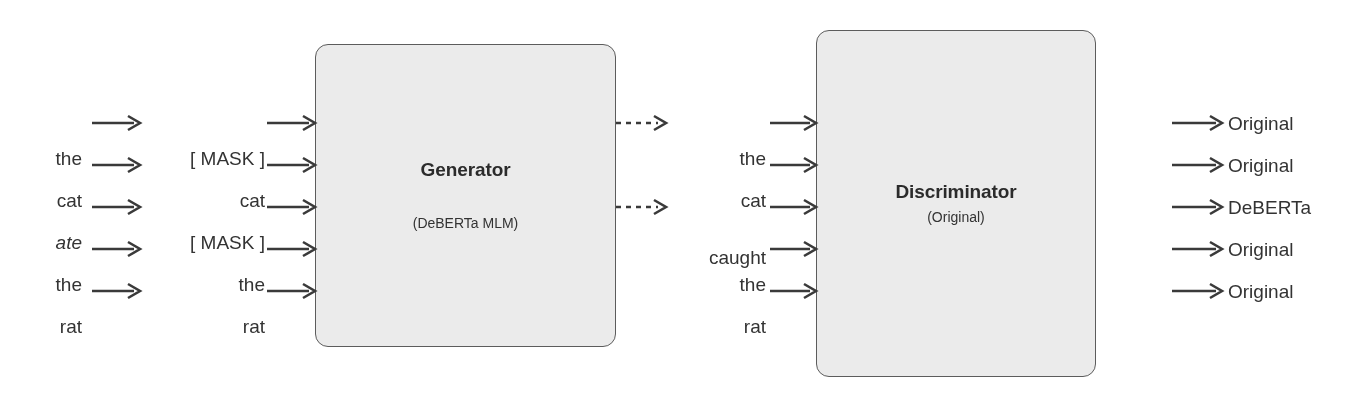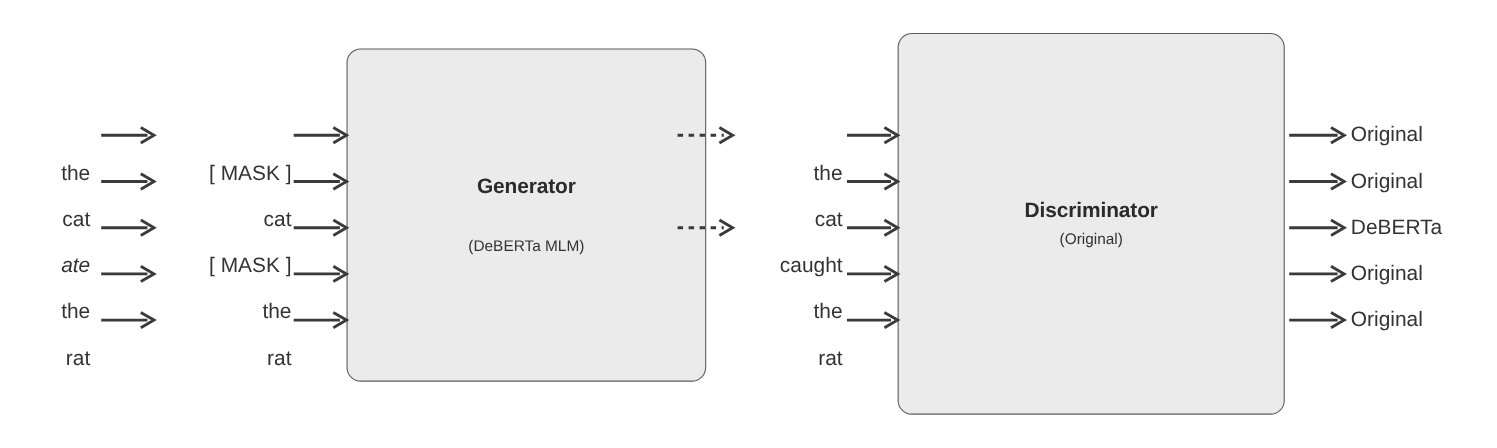--- a/index.html
+++ b/index.html
@@ -24,22 +24,22 @@
     position: absolute;
     background: #ebebeb;
     border: 1.3px solid #5c5c5c;
     border-radius: 13px;
     box-sizing: border-box;
     display: flex;
     flex-direction: column;
     align-items: center;
     justify-content: center;
   }
-  #generator-box { left: 315px; top: 44px; width: 327px; height: 303px; gap: 28px; }
-  #discriminator-box { left: 816px; top: 30px; width: 352px; height: 347px; }
+  #generator-box { left: 315px; top: 44px; width: 301px; height: 303px; gap: 28px; }
+  #discriminator-box { left: 816px; top: 30px; width: 280px; height: 347px; }
 
   .model-title {
     font-size: 19px;
     font-weight: bold;
     color: #2b2b2b;
     letter-spacing: -0.1px;
     line-height: 1.25;
   }
   .model-subtitle {
     font-size: 14px;
@@ -160,21 +160,21 @@
           <line x1="0" y1="8" x2="42" y2="8" stroke="#3a3a3a" stroke-width="2.6"></line>
           <polyline points="36,1 48,8 36,15" fill="none" stroke="#3a3a3a" stroke-width="2.6" stroke-linecap="butt" stroke-linejoin="miter"></polyline>
         </svg>
       </div>
       <div class="arrow" style="left: 616px; top: 207px;">
         <svg width="50" height="16" viewBox="0 0 50 16">
           <line x1="0" y1="8" x2="42" y2="8" stroke="#3a3a3a" stroke-width="2.6" stroke-dasharray="5 5"></line>
           <polyline points="38,1 50,8 38,15" fill="none" stroke="#3a3a3a" stroke-width="2.6" stroke-linecap="butt" stroke-linejoin="miter"></polyline>
         </svg>
       </div>
-      <div class="token right" style="top: 207px; left: 672px; width: 94px;">caught</div>
+      <div class="token right" style="top: 222px; left: 672px; width: 94px;">caught</div>
       <div class="arrow" style="left: 770px; top: 207px;">
         <svg width="46" height="16" viewBox="0 0 46 16">
           <line x1="0" y1="8" x2="40" y2="8" stroke="#3a3a3a" stroke-width="2.6"></line>
           <polyline points="34,1 46,8 34,15" fill="none" stroke="#3a3a3a" stroke-width="2.6" stroke-linecap="butt" stroke-linejoin="miter"></polyline>
         </svg>
       </div>
       <div class="arrow" style="left: 1172px; top: 207px;">
         <svg width="50" height="16" viewBox="0 0 50 16">
           <line x1="0" y1="8" x2="44" y2="8" stroke="#3a3a3a" stroke-width="2.6"></line>
           <polyline points="38,1 50,8 38,15" fill="none" stroke="#3a3a3a" stroke-width="2.6" stroke-linecap="butt" stroke-linejoin="miter"></polyline>

